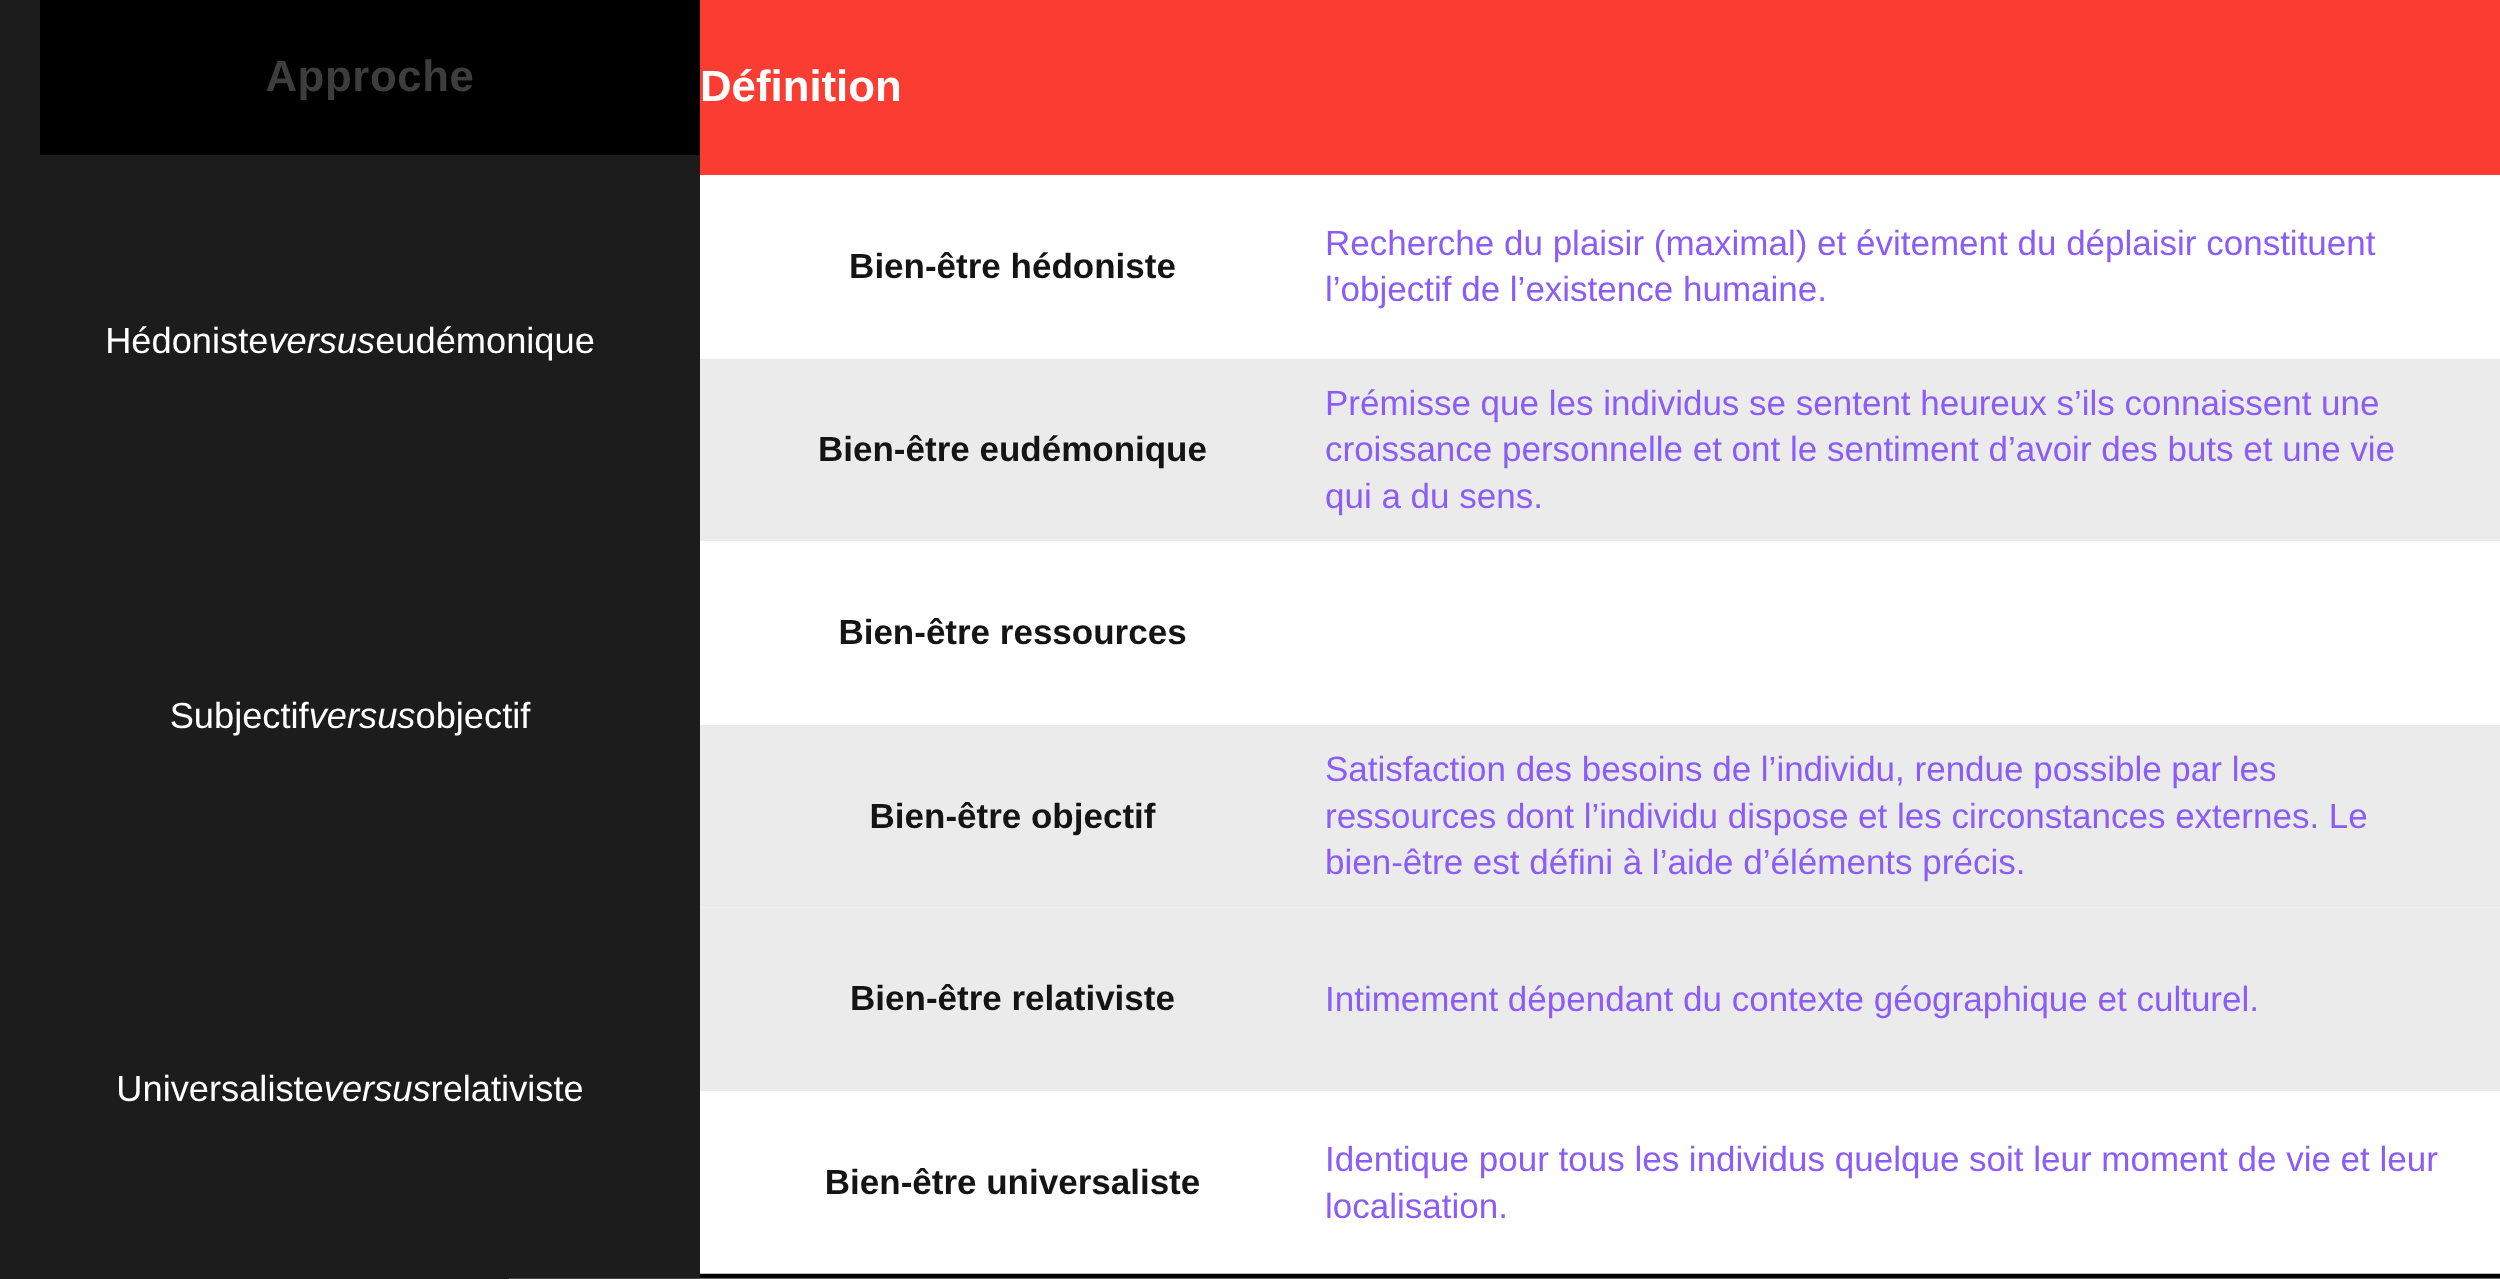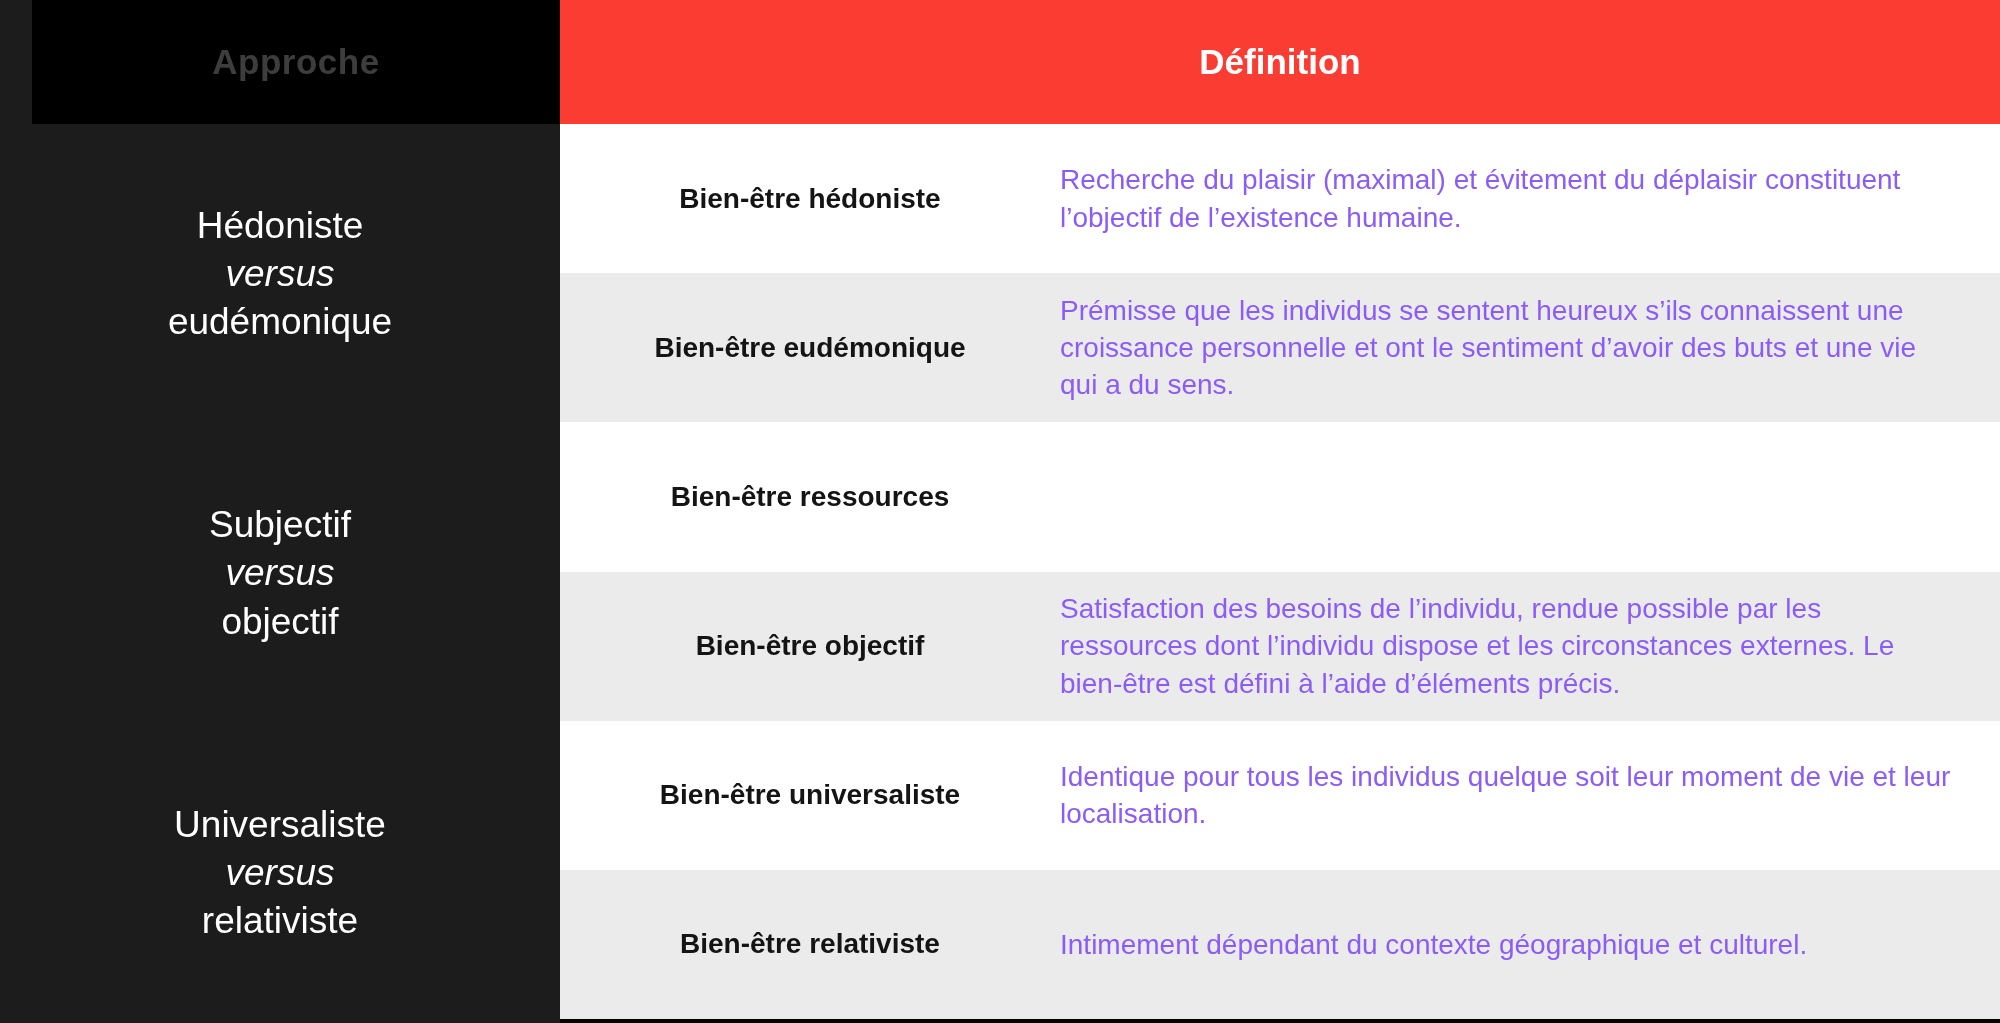--- a/index.html
+++ b/index.html
@@ -48,47 +48,47 @@
   }
   .approach-body {
     flex: 1;
     display: flex;
     flex-direction: column;
     background: #1c1c1c;
   }
   .approach-cell {
     flex: 1;
     display: flex;
-    flex-direction: column;
+    flex-direction: row;
     align-items: center;
     justify-content: center;
     text-align: center;
-    font-size: 37px;
+    font-size: 29px;
     line-height: 1.30;
     padding: 0 20px;
     box-sizing: border-box;
   }
   .approach-cell .vs {
     font-style: italic;
   }
 
   
   .def-col {
     flex: 1;
     display: flex;
     flex-direction: column;
     background: #ffffff;
     box-sizing: border-box;
   }
   .def-head {
-    height: 124px;
+    height: 140px;
     background: #fa3c32;
     display: flex;
     align-items: center;
-    justify-content: center;
+    justify-content: flex-start;
     box-sizing: border-box;
   }
   .def-head-text {
     color: #ffffff;
     font-size: 35px;
     font-weight: bold;
   }
   .def-body {
     flex: 1;
     display: flex;
@@ -190,31 +190,31 @@
         <div class="def-term">Bien-être ressources</div>
       </div>
 
       <div class="def-row shaded">
         <div class="def-term">Bien-être objectif</div>
         <div class="def-text">
             <span>Satisfaction des besoins de l’individu, rendue possible par les ressources dont l’individu dispose et les circonstances externes. Le bien-être est défini à l’aide d’éléments précis.</span>
           </div>
       </div>
 
+      <div class="def-row shaded">
+        <div class="def-term">Bien-être relativiste</div>
+        <div class="def-text">
+            <span>Intimement dépendant du contexte géographique et culturel.</span>
+          </div>
+      </div>
+
       <div class="def-row plain">
         <div class="def-term">Bien-être universaliste</div>
         <div class="def-text">
             <span>Identique pour tous les individus quelque soit leur moment de vie et leur localisation.</span>
           </div>
       </div>
 
-      <div class="def-row shaded">
-        <div class="def-term">Bien-être relativiste</div>
-        <div class="def-text">
-            <span>Intimement dépendant du contexte géographique et culturel.</span>
-          </div>
-      </div>
-
     </div>
     <div class="bottom-rule"></div>
   </div>
 
 </div>
 
 </body></html>

